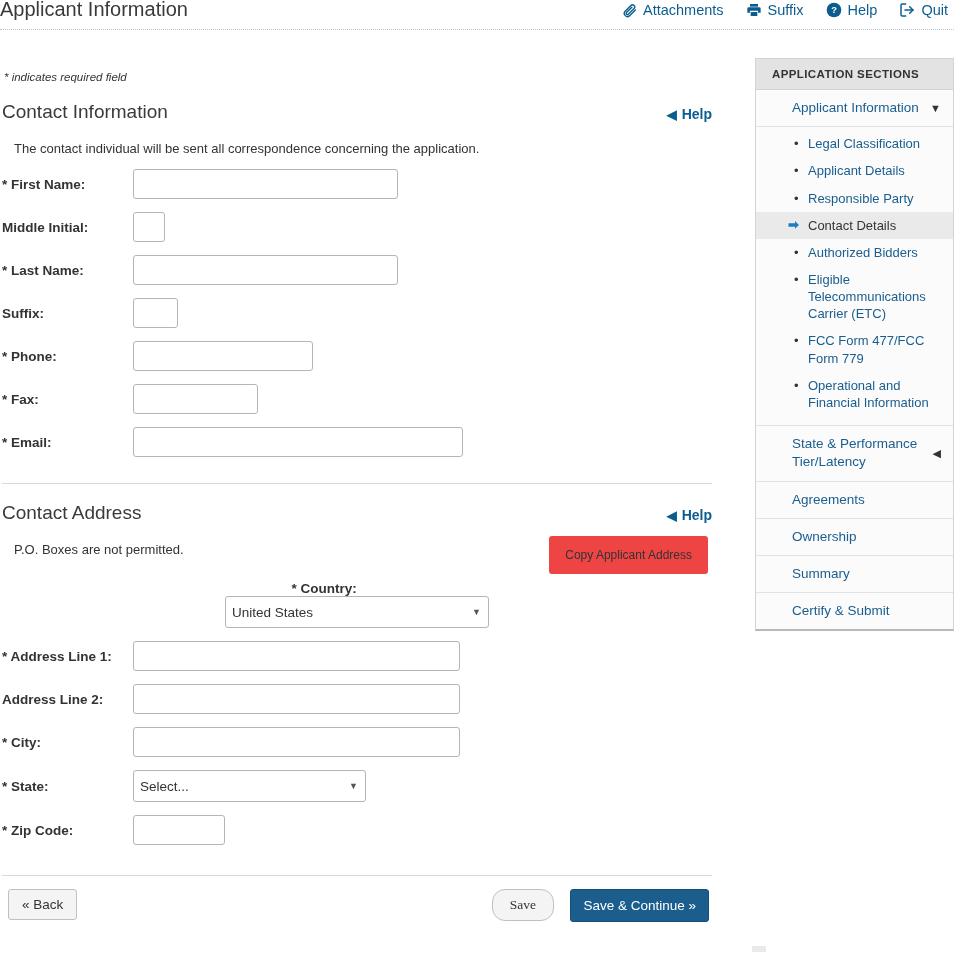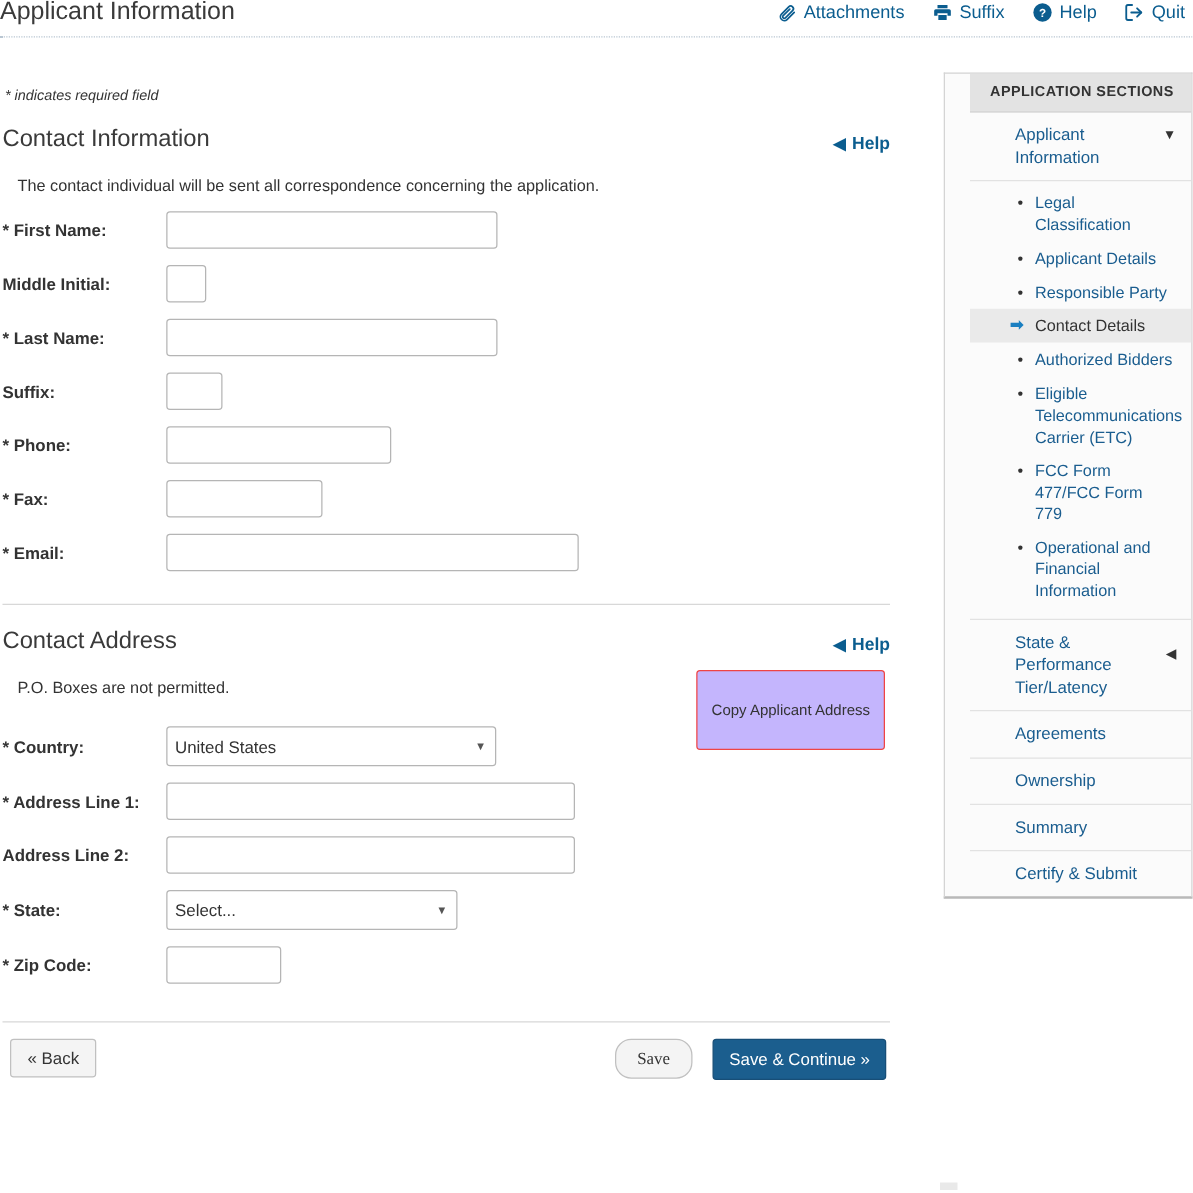--- a/index.html
+++ b/index.html
@@ -157,26 +157,26 @@
     border: none;
     border-top: 1px solid #d8d8d8;
     margin: 26px 0 0 0;
     width: 710px;
   }
 
   .copy-btn-row { position: relative; height: 0; }
   .copy-btn {
     position: absolute;
     right: 4px; top: -21px;
-    background: #c4b5fd;
-    border: 1px solid #ef4444;
+    background: #ef4444;
+    border: 5px solid #ef4444;
     border-radius: 3px;
     font-size: 12px;
     color: #333;
-    padding: 24px 11px;
+    padding: 7px 11px;
     cursor: pointer;
     font-family: "Liberation Sans", sans-serif;
   }
 
   
   .footer {
     position: relative;
     width: 710px;
     margin-top: 13px;
     height: 40px;
@@ -219,21 +219,20 @@
   }
 
   
   .sidebar {
     position: absolute;
     left: 755px; top: 8px;
     width: 199px;
     border: 1px solid #d4d4d4;
     border-bottom: 2px solid #b9b9b9;
     background: #fbfbfb;
-    padding-left: 20px;
   }
   .sidebar-head {
     background: #e3e3e3;
     font-size: 11.5px;
     font-weight: bold;
     letter-spacing: .4px;
     color: #333;
     padding: 9px 0 9px 16px;
     border-bottom: 1px solid #d4d4d4;
   }
@@ -396,40 +395,44 @@
         <span class="arrow">◀</span>
         <span>Help</span>
       </span>
     </div>
     <div class="section-desc">P.O. Boxes are not permitted.</div>
 
     <div class="copy-btn-row">
       <button class="copy-btn">Copy Applicant Address</button>
     </div>
 
-    <div class="form-row" style="margin-top:24px;">
+    <div class="form-row" style="margin-top:24px;flex-direction:column;">
       <div class="form-label">* Country:</div>
       <span class="sel-wrap">
         <select class="sel" style="width:264px;">
           <option>United States</option>
         </select>
         <span class="caret">▼</span>
       </span>
     </div>
 
     <div class="form-row">
       <div class="form-label">* Address Line 1:</div>
       <input class="txt" style="width: 327px;" type="text" value="">
     </div>
 
     <div class="form-row">
       <div class="form-label">Address Line 2:</div>
       <input class="txt" style="width: 327px;" type="text" value="">
     </div>
 
+    <div class="form-row">
+      <div class="form-label">* City:</div>
+      <input class="txt" style="width: 327px;" type="text" value="">
+    </div>
 
     <div class="form-row">
       <div class="form-label">* State:</div>
       <span class="sel-wrap">
         <select class="sel" style="width:233px;">
           <option>Select...</option>
         </select>
         <span class="caret">▼</span>
       </span>
     </div>

